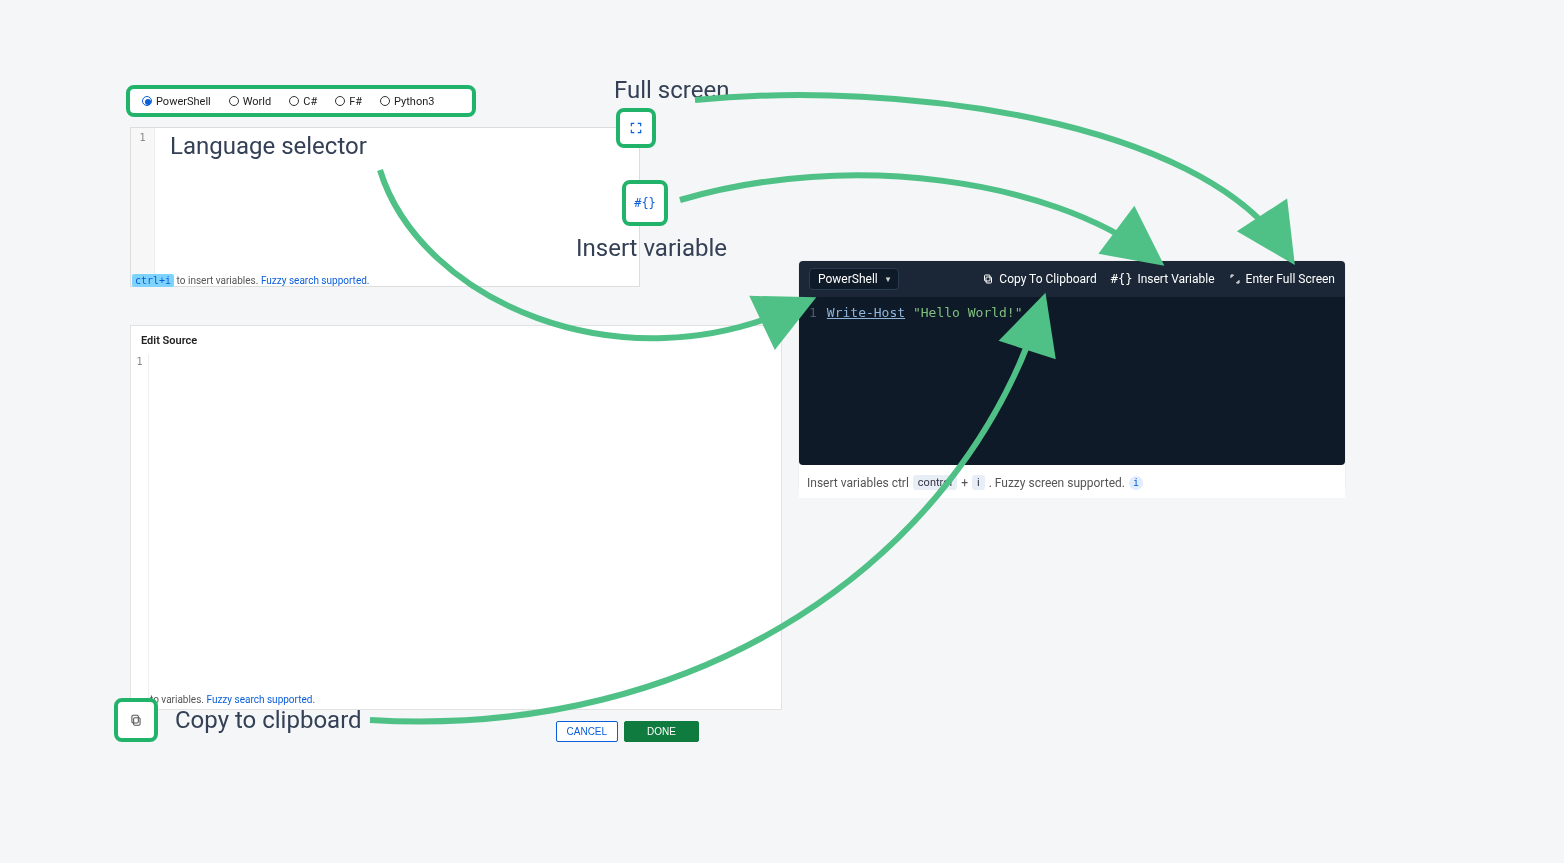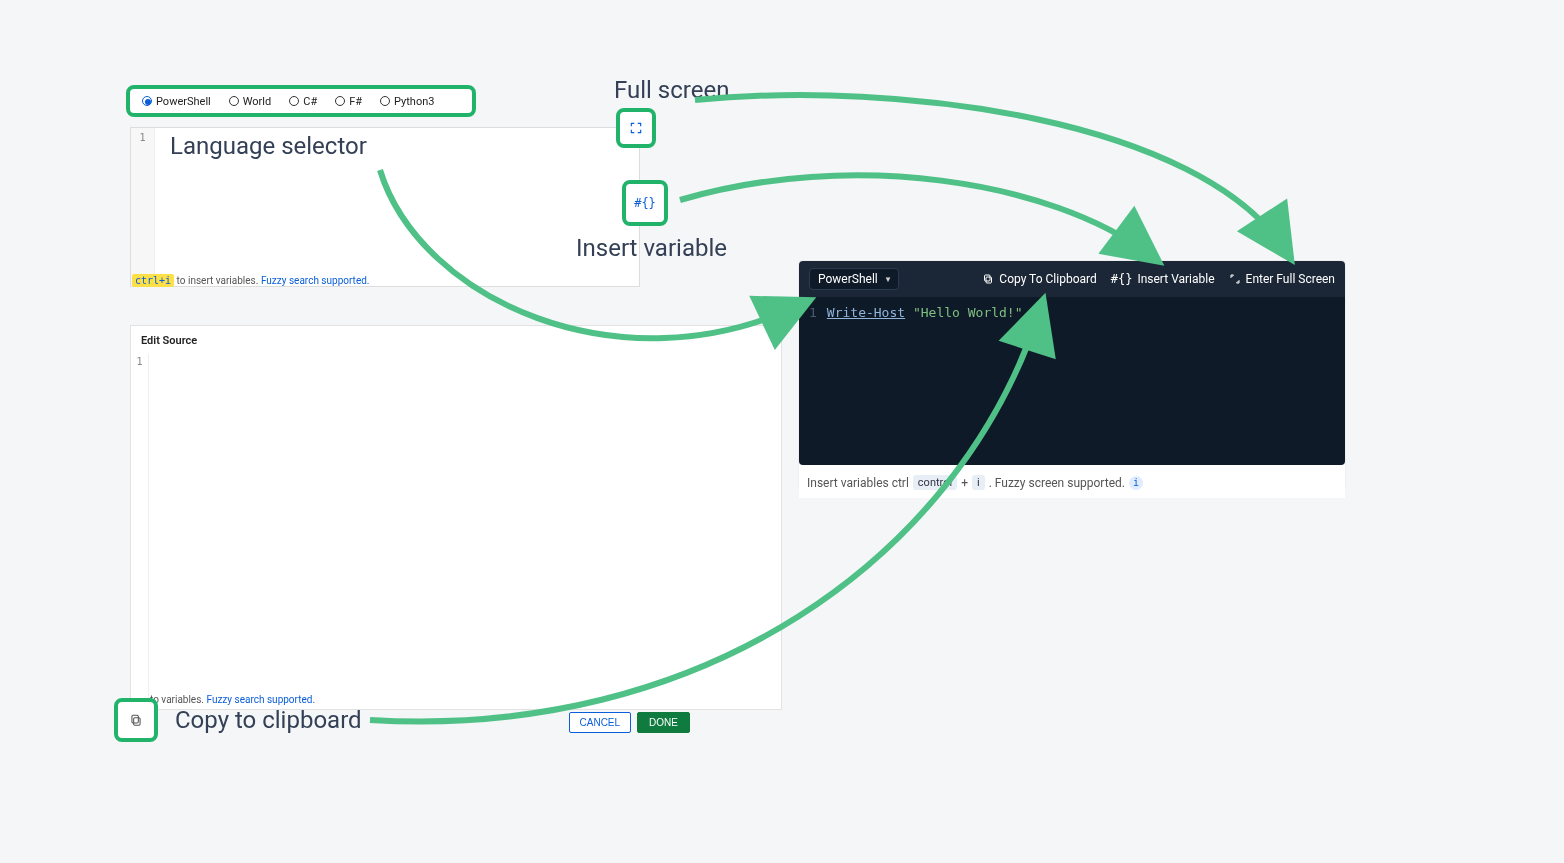--- a/index.html
+++ b/index.html
@@ -52,21 +52,21 @@
     position: absolute; left: 0; top: 0; width: 24px; height: 100%;
     background: #f7f7f7; border-right: 1px solid #eee;
     font-size: 10px; color: #888; padding-top: 4px; text-align: center;
     font-family: monospace;
   }
   .old-editor-hint {
     position: absolute;
     left: 132px; top: 275px; width: 400px;
     font-size: 10px; color: #555;
   }
-  .old-editor-hint code { font-family: monospace; color: #0a5ed9; background:#fde047; padding:1px 3px; border-radius:2px;}
+  .old-editor-hint code { font-family: monospace; color: #0a5ed9; background:#7dd3fc; padding:1px 3px; border-radius:2px;}
   .old-editor-hint a { color: #0a5ed9; text-decoration: none; }
 
   
   .old-fullscreen {
     position: absolute;
     left: 616px; top: 108px;
     width: 40px; height: 40px;
     border: 4px solid #21b36a; border-radius: 8px;
     background: #fff;
     display:flex; align-items:center; justify-content:center;
@@ -100,30 +100,30 @@
     position:absolute; left:0; top:28px; right:0; bottom:0; background:#fff;
   }
   .old-edit-source .gutter { width:18px; position:absolute; left:0; top:0; bottom:0; border-right:1px solid #eee; font-size:10px; font-family:monospace; text-align:center; padding-top:2px; color:#888;}
 
   .old-edit-hint {
     position:absolute; left: 150px; top:694px; font-size:10px; color:#555;
   }
   .old-edit-hint a { color:#0a5ed9; text-decoration:none; }
 
   .old-edit-footer {
-    position:absolute; left:130px; top:712px; width:560px; height:30px;
-    display:flex; justify-content:flex-end; align-items:flex-start; gap:6px;
+    position:absolute; left:139px; top:712px; width:560px; height:30px;
+    display:flex; justify-content:flex-end; align-items:flex-end; gap:6px;
   }
   .btn-cancel {
     font-size:10px; color:#0a5ed9; border:1px solid #0a5ed9; background:#fff;
     padding:4px 10px; border-radius:2px; cursor:pointer;
   }
   .btn-done {
     font-size:10px; color:#fff; background:#0f7b3e; border:1px solid #0f7b3e;
-    padding:4px 11px; border-radius:2px; cursor:pointer;
+    padding:4px 22px; border-radius:2px; cursor:pointer;
   }
 
   
   .old-copy {
     position:absolute; left: 114px; top:698px;
     width:44px; height:44px; border:4px solid #21b36a; border-radius:8px; background:#fff;
     display:flex; align-items:center; justify-content:center;
   }
   .old-copy svg { width:14px; height:14px; stroke:#555; fill:none; }
 

